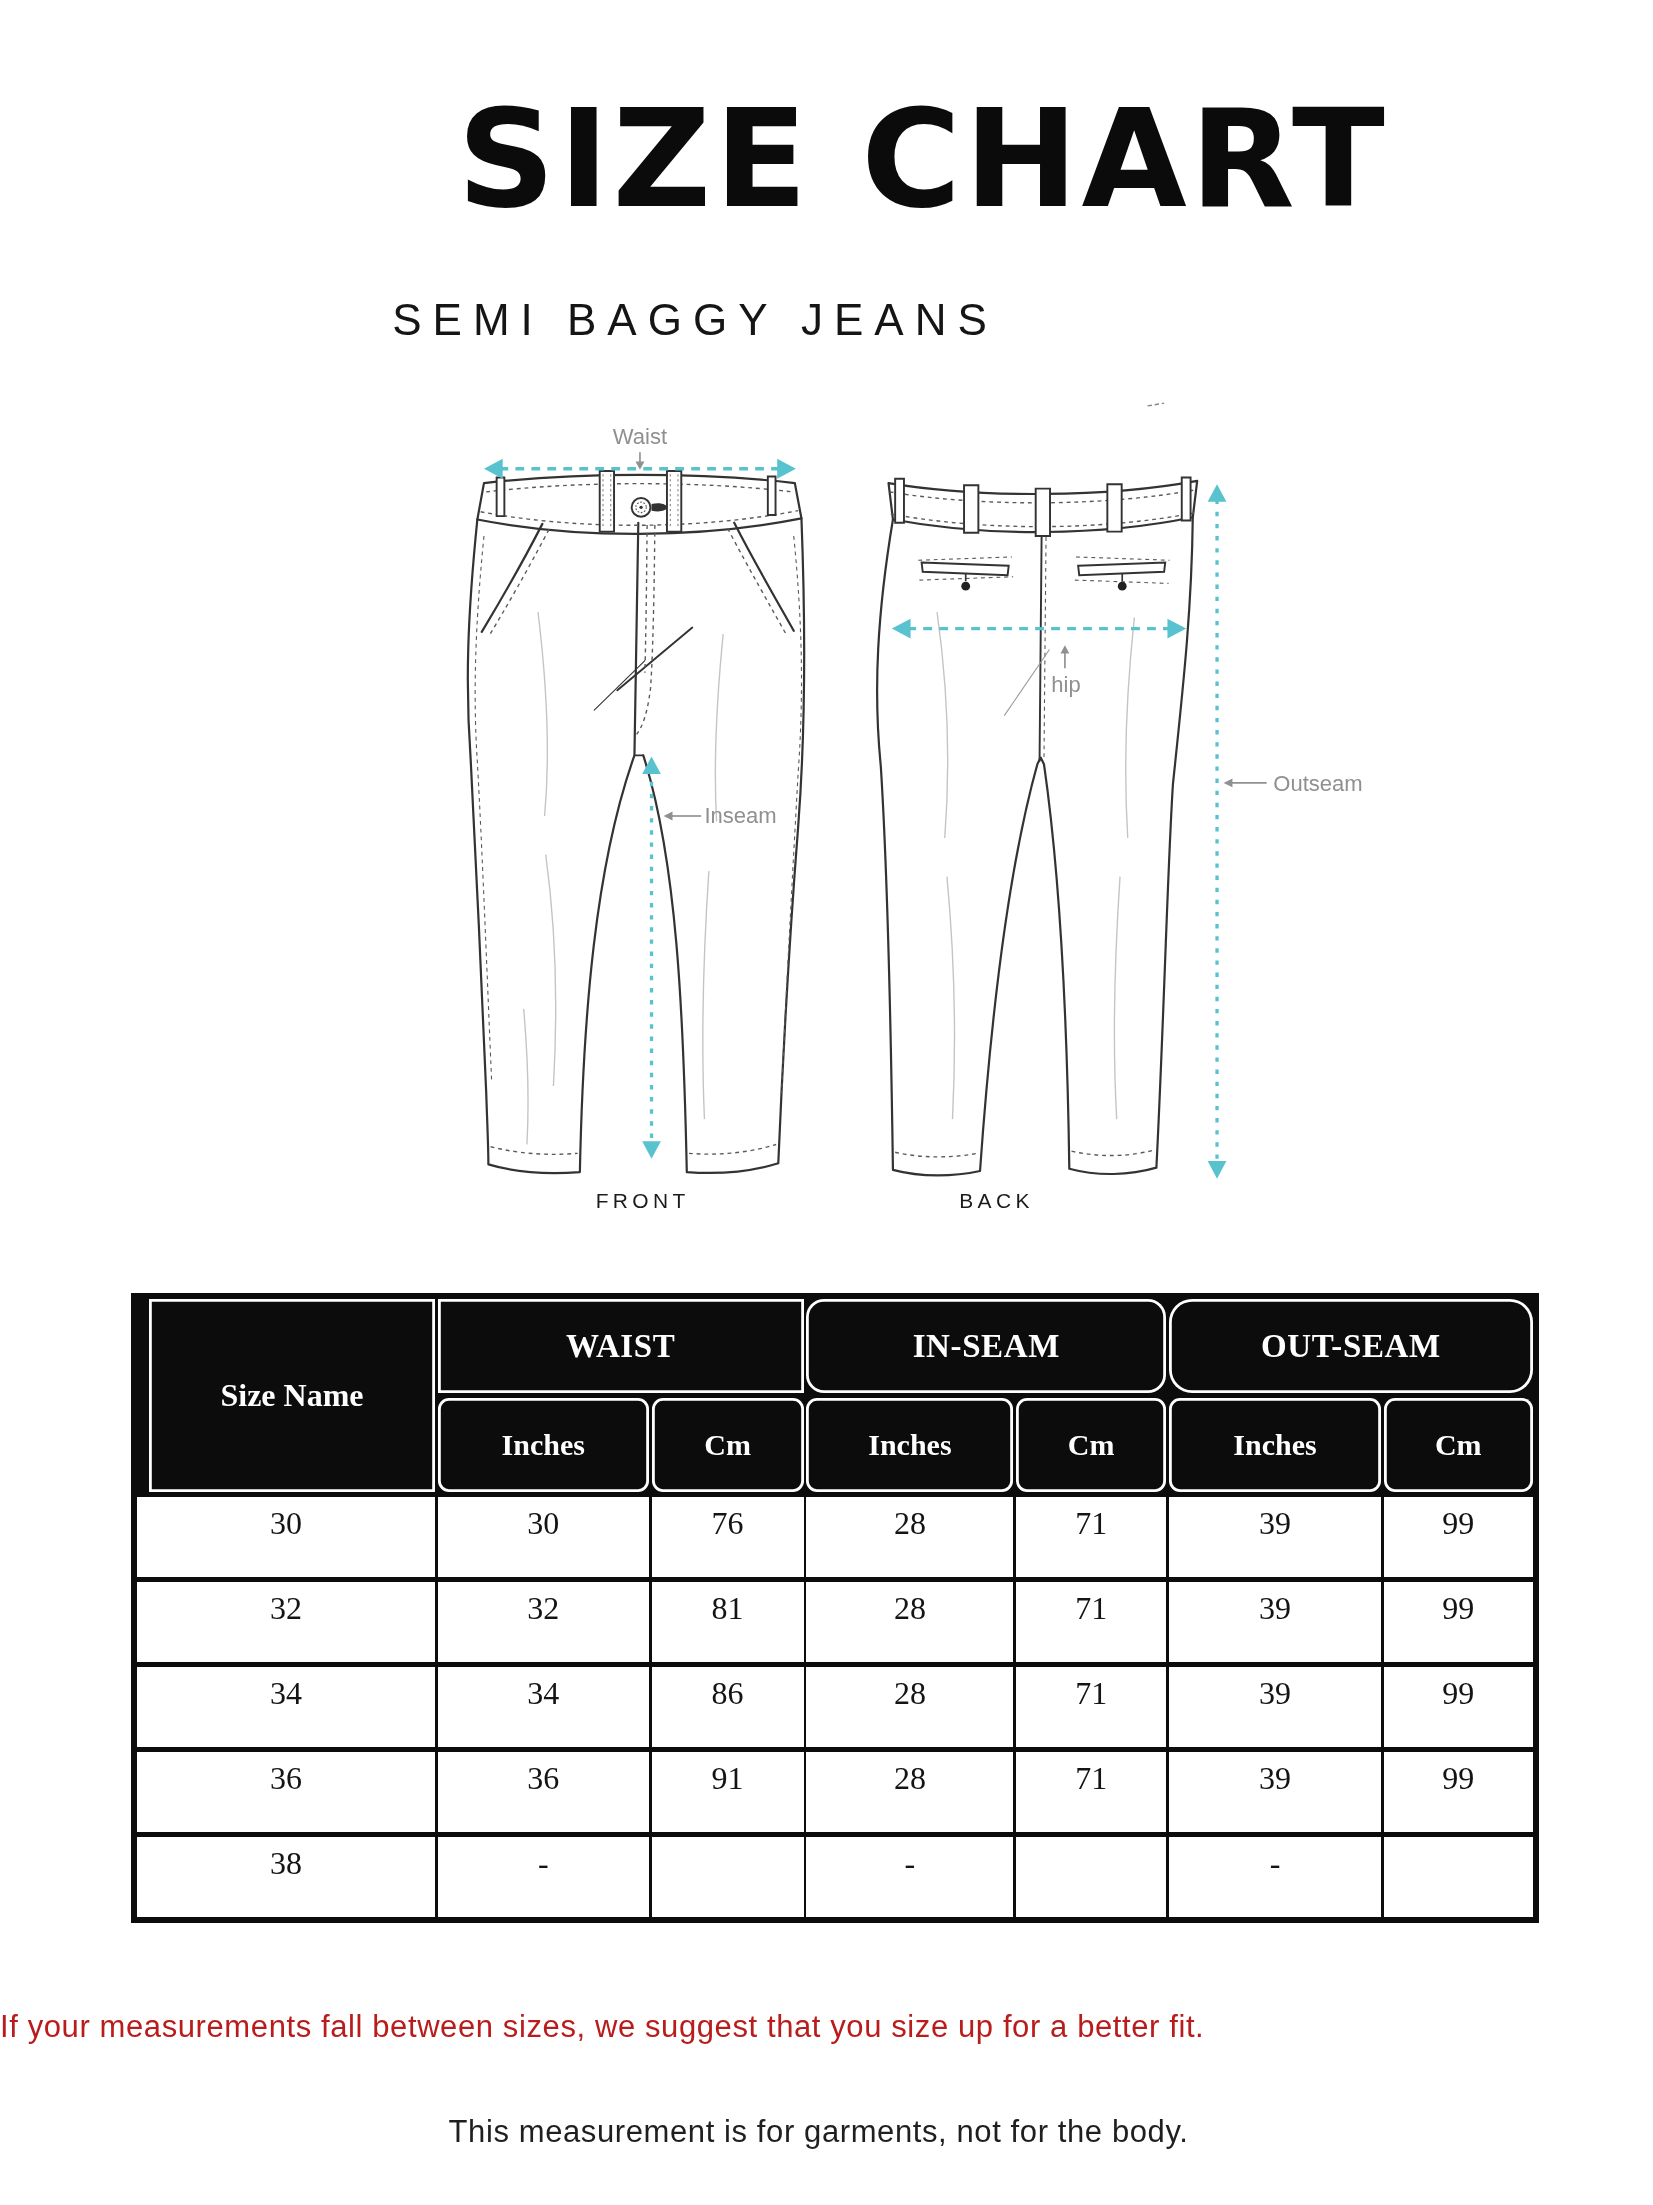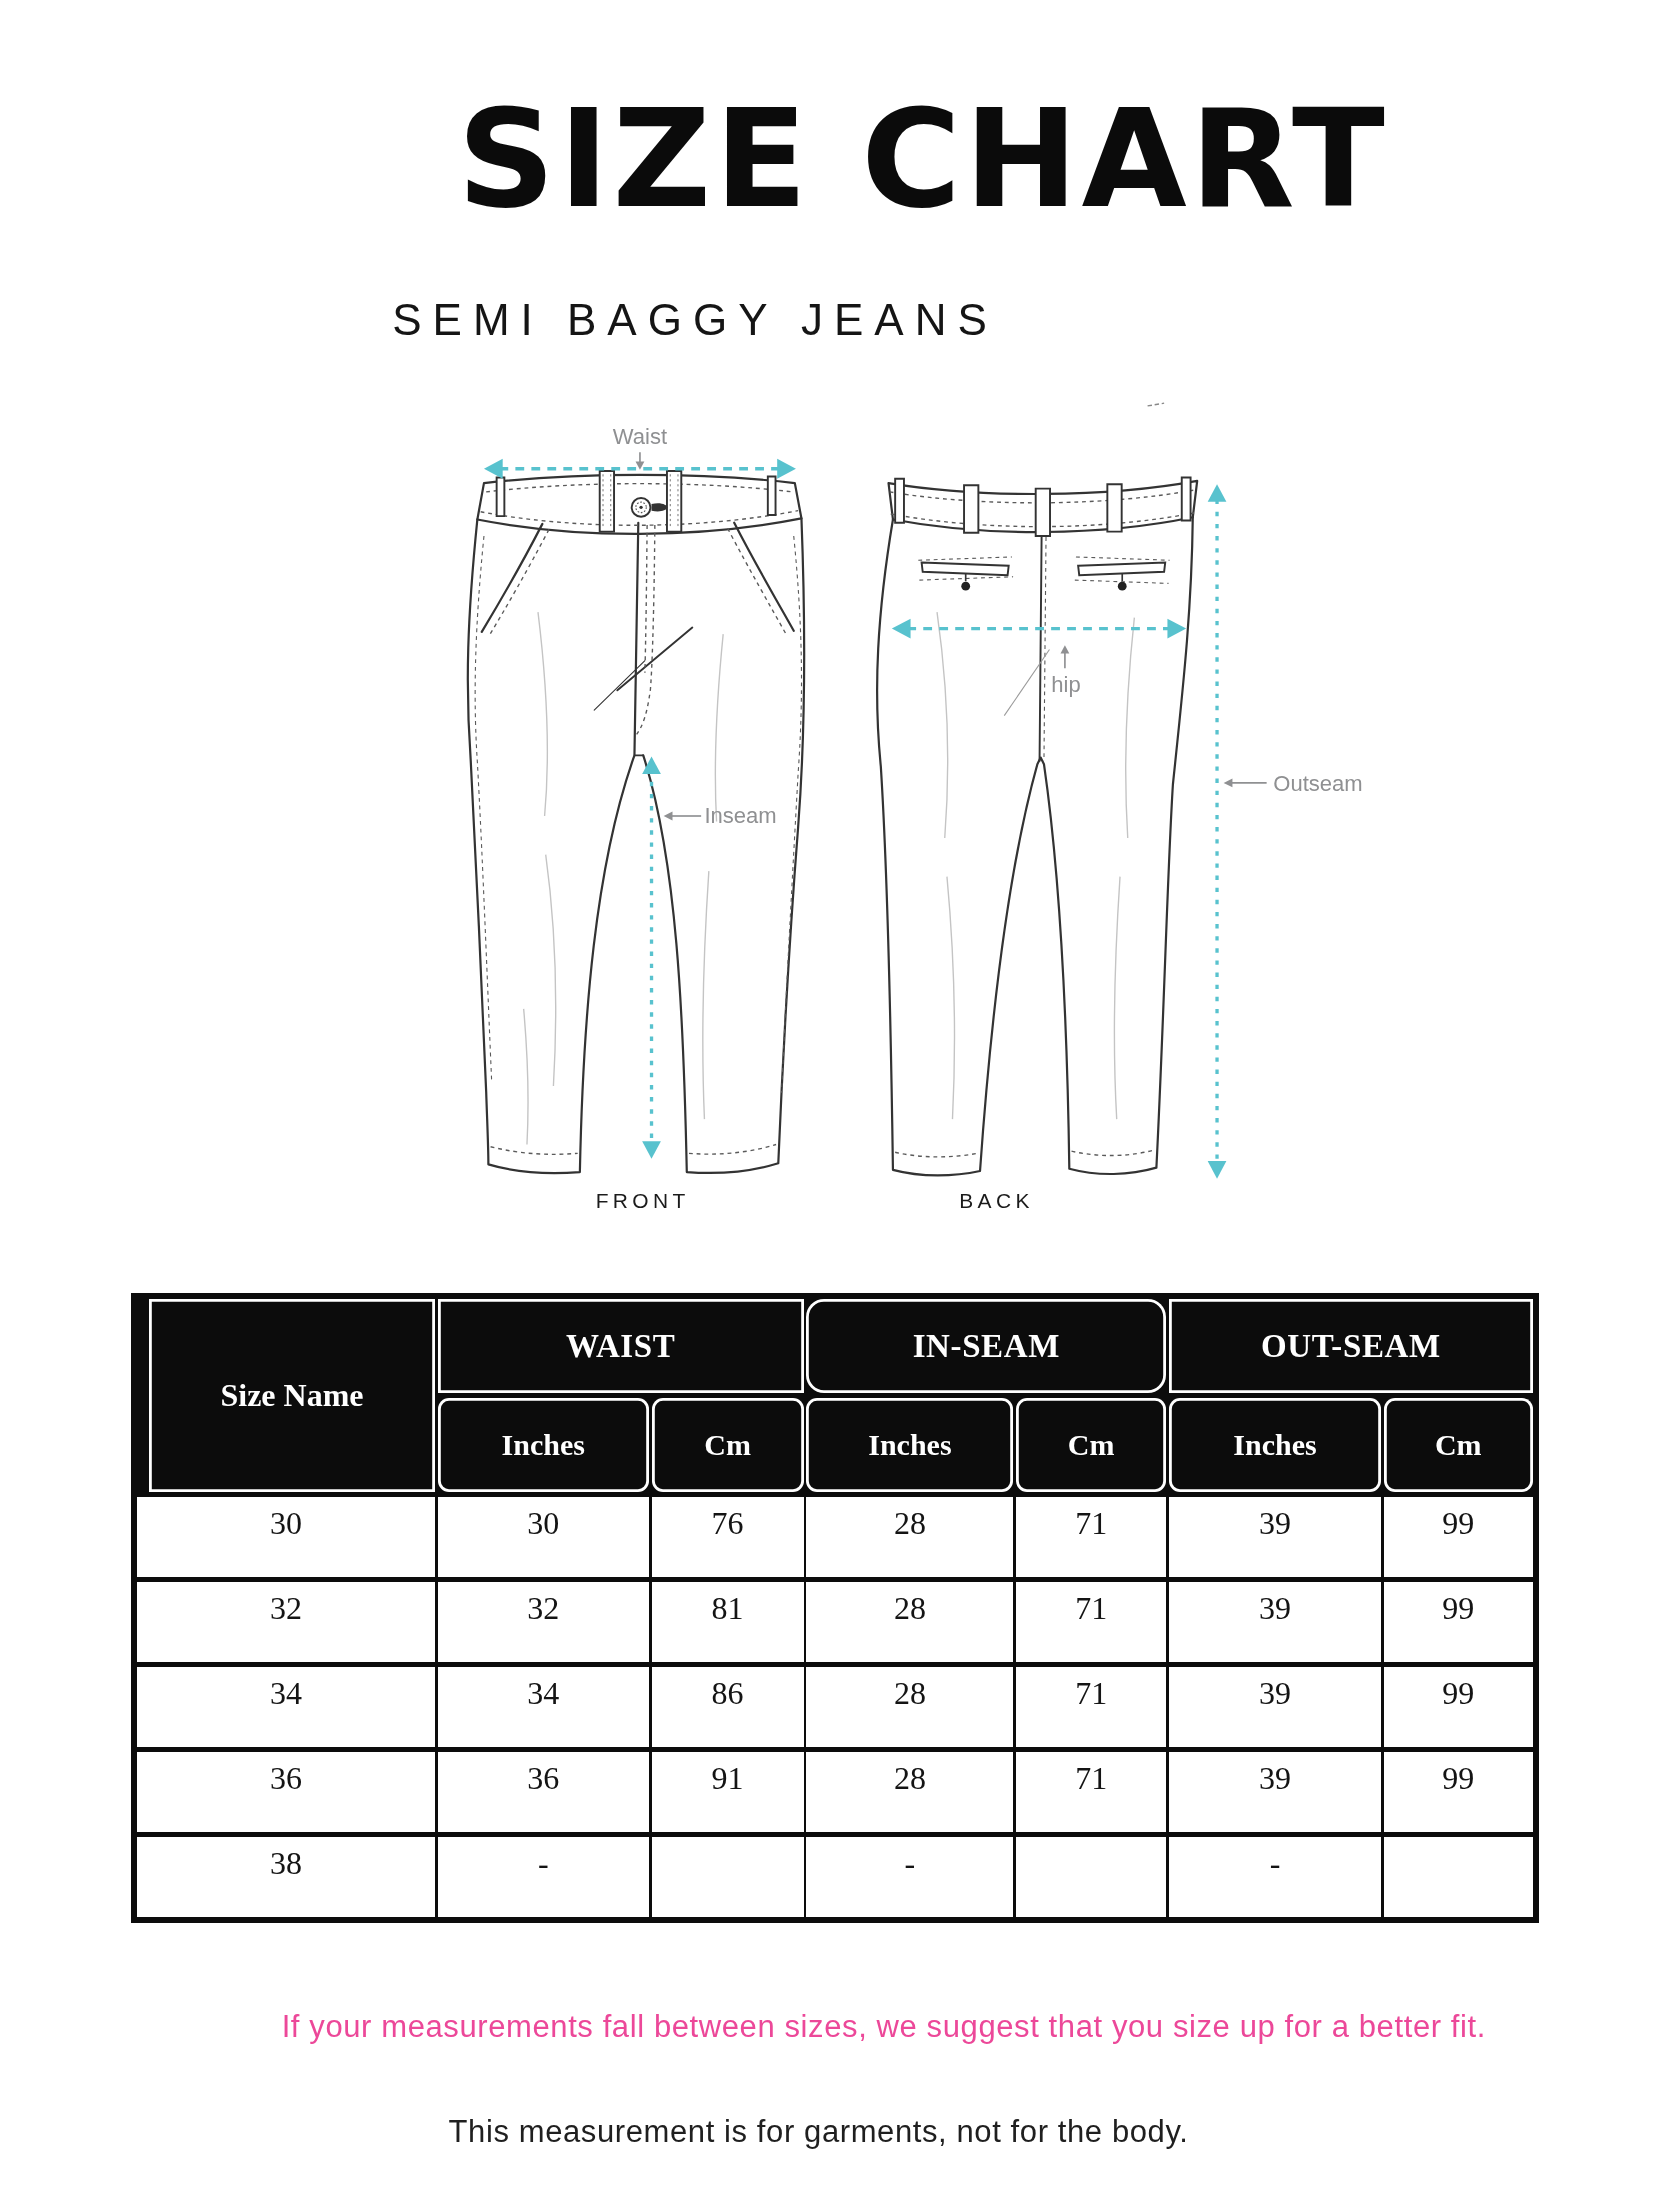--- a/index.html
+++ b/index.html
@@ -19,28 +19,28 @@
               grid-template-columns:298px 211px 152px 207px 150px 212px 149px;
               grid-template-rows:94px 94px 80px 80px 80px 80px 80px;
               gap:5px 2.8px;background:#0c0c0c;border:6.6px solid #0c0c0c;}
   .hcell{background:#0c0c0c;color:#ffffff;box-shadow:inset 0 0 0 2.8px #ffffff;
          display:flex;align-items:center;justify-content:center;
          font-family:"Liberation Serif",serif;font-weight:bold;}
   .size-name{grid-row:1/3;grid-column:1;font-size:32px;margin-left:12px;}
   .group-h{font-size:33px;letter-spacing:0.6px;}
   .g-waist{grid-row:1;grid-column:2/4;}
   .g-inseam{grid-row:1;grid-column:4/6;border-radius:18px;}
-  .g-outseam{grid-row:1;grid-column:6/8;}
+  .g-outseam{grid-row:1;grid-column:6/8;border-radius:23px;}
   .unit-h{font-size:30px;border-radius:11px;}
   .bcell{background:#ffffff;color:#141414;font-family:"Liberation Serif",serif;
          font-size:32px;display:flex;align-items:center;justify-content:center;
          padding-bottom:28px;box-sizing:border-box;}
 
-  .footer-line1{position:absolute;top:2011px;left:0;width:1486px;text-align:right;
-                font-size:31px;letter-spacing:0.6px;color:#ec4899;line-height:1;}
+  .footer-line1{position:absolute;top:2011px;left:0;width:1486px;text-align:left;
+                font-size:31px;letter-spacing:0.6px;color:#b91c1c;line-height:1;}
   .footer-line2{position:absolute;top:2069px;left:0;width:1637px;text-align:center;
                 font-size:31px;letter-spacing:0.6px;color:#1f1f1f;line-height:1;margin-top:47px;}
 
   svg text{font-family:"Liberation Sans",sans-serif;}
 </style>
 </head>
 <body>
 
 <div>
 

